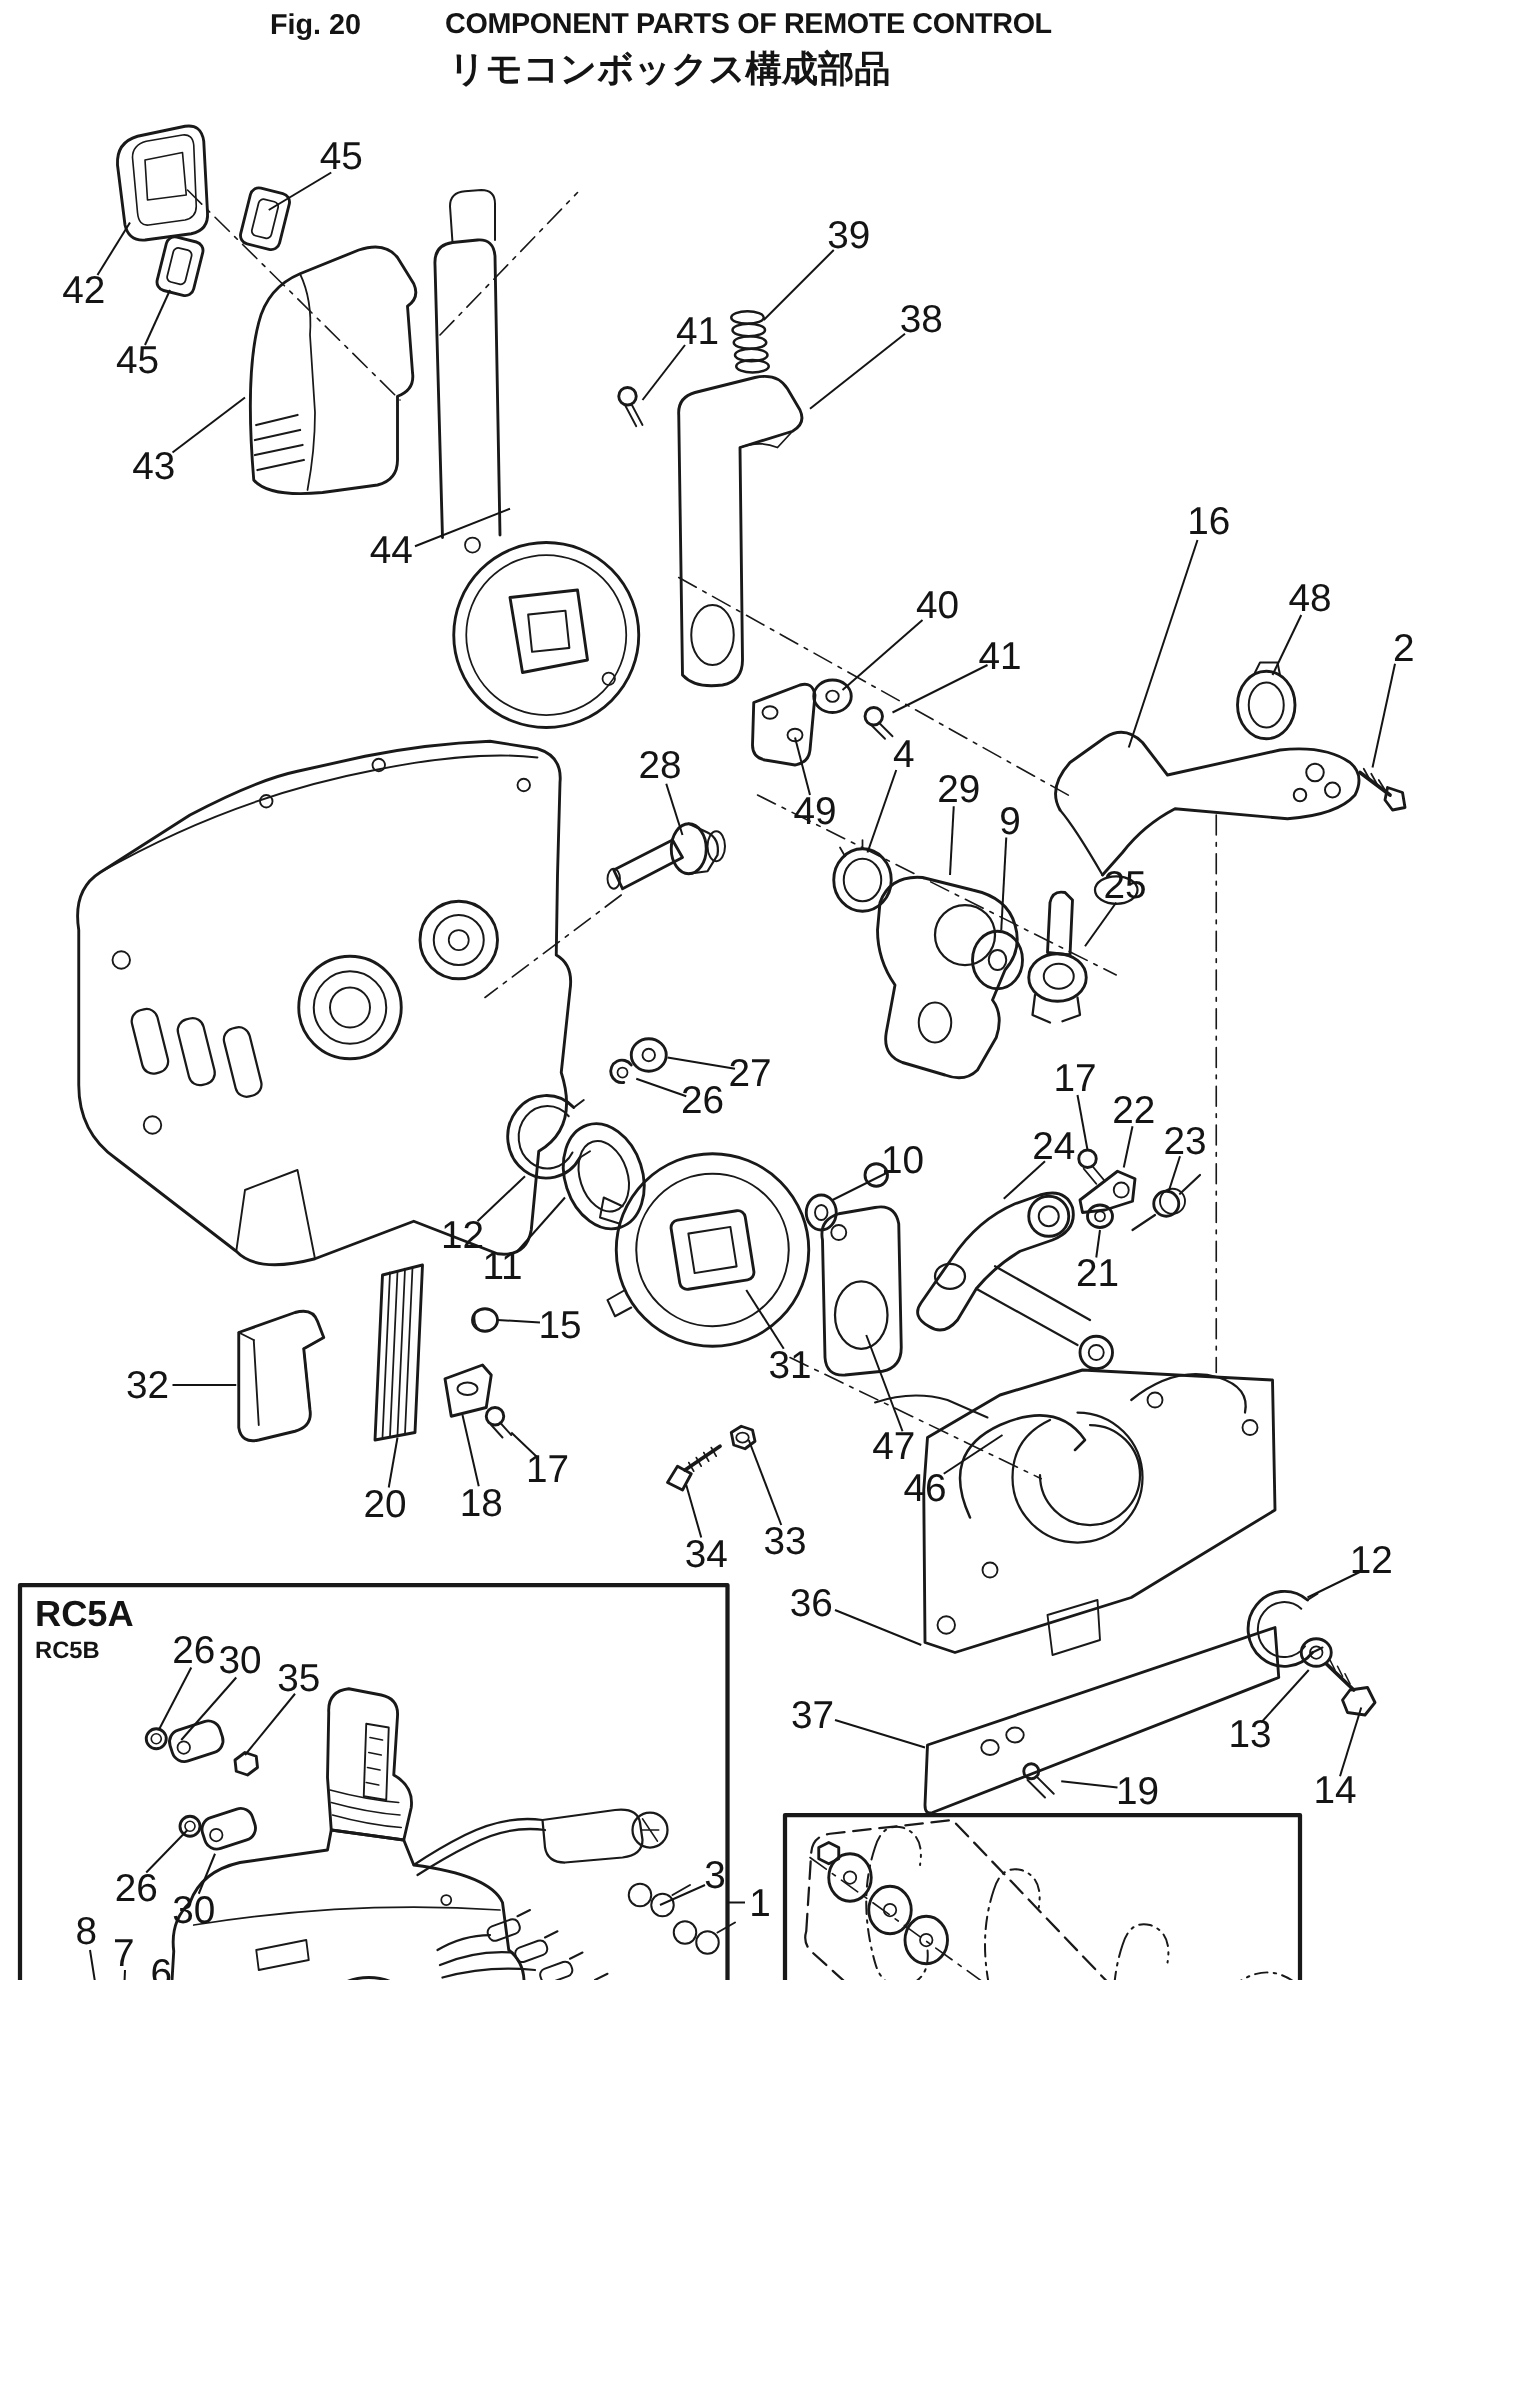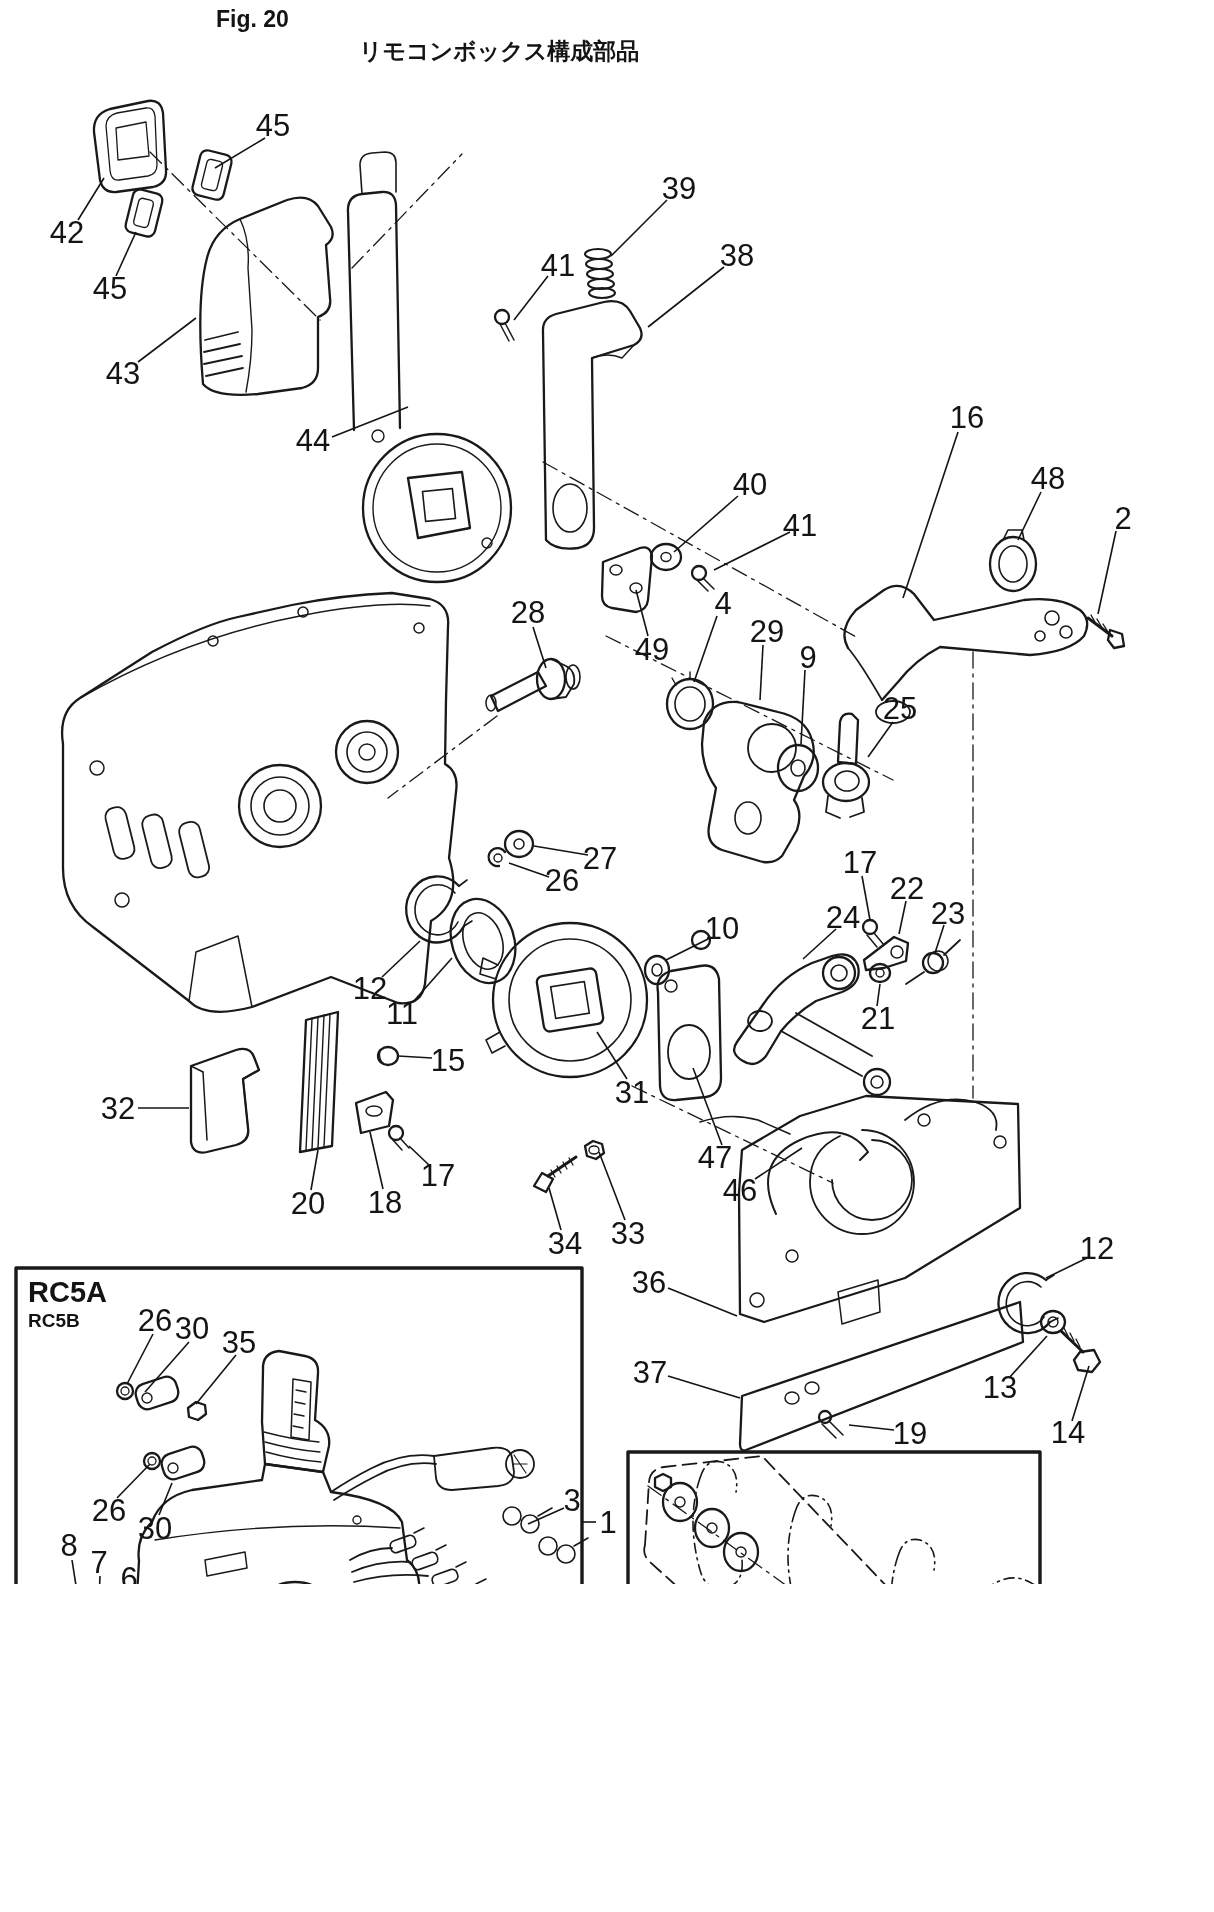--- a/index.html
+++ b/index.html
@@ -2,34 +2,35 @@
 <html><head>
 <meta charset="utf-8">
 <style>
   html,body{margin:0;padding:0;background:#fff;}
   #canvas{position:relative;width:1214px;height:1584px;background:#fff;overflow:hidden;
           font-family:"Liberation Sans",sans-serif;color:#141414;}
   #diagram-svg{position:absolute;left:0;top:0;}
   .hdr{position:absolute;white-space:nowrap;font-weight:bold;}
   #fig-label{left:216px;top:6px;font-size:23px;}
   #main-title{left:356px;top:5px;font-size:23px;letter-spacing:-0.3px;}
-  #sub-title{left:359px;top:36px;font-size:23px;}
+  #sub-title{left:359px;top:36px;font-size:29px;}
   #model-a{left:28px;top:1276px;font-size:29px;}
   #model-b{left:28px;top:1310px;font-size:19px;}
   #page-num{position:absolute;left:13px;top:1868px;font-size:24px;}
   .plabel{font-family:"Liberation Sans",sans-serif;font-size:31px;fill:#141414;
           text-anchor:middle;dominant-baseline:central;}
   .leader{stroke:#141414;stroke-width:1.6;fill:none;}
 </style>
 </head>
 <body>
 
 <div id="canvas">
 
   <div id="fig-label" class="hdr">Fig. 20</div>
+  <div id="main-title" class="hdr">COMPONENT PARTS OF REMOTE CONTROL</div>
   <div id="sub-title" class="hdr">リモコンボックス構成部品</div>
   <div id="model-a" class="hdr">RC5A</div>
   <div id="model-b" class="hdr">RC5B</div>
   <div id="page-num">79</div>
 
   <svg id="diagram-svg" width="1214" height="1912" viewBox="0 0 1214 1912">
     <g stroke="#191919" fill="none" stroke-width="2.3" stroke-linecap="round" stroke-linejoin="round">
 
       <rect x="16" y="1268" width="566" height="565" stroke-width="3.4"></rect>
       <rect x="628" y="1452" width="412" height="363" stroke-width="3.4"></rect>

